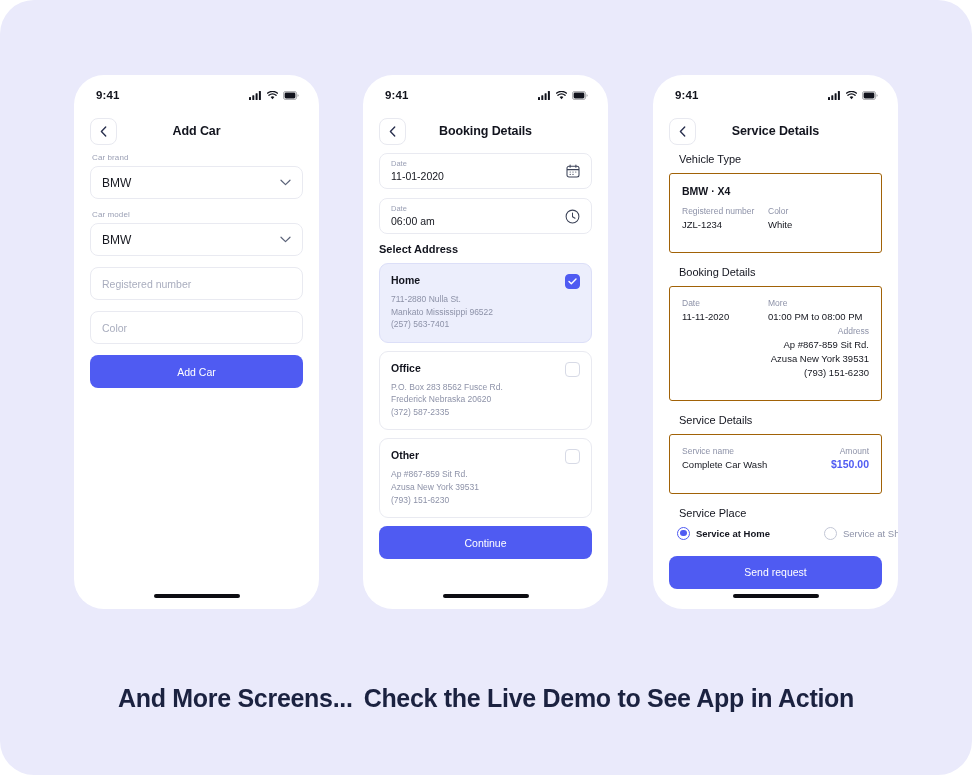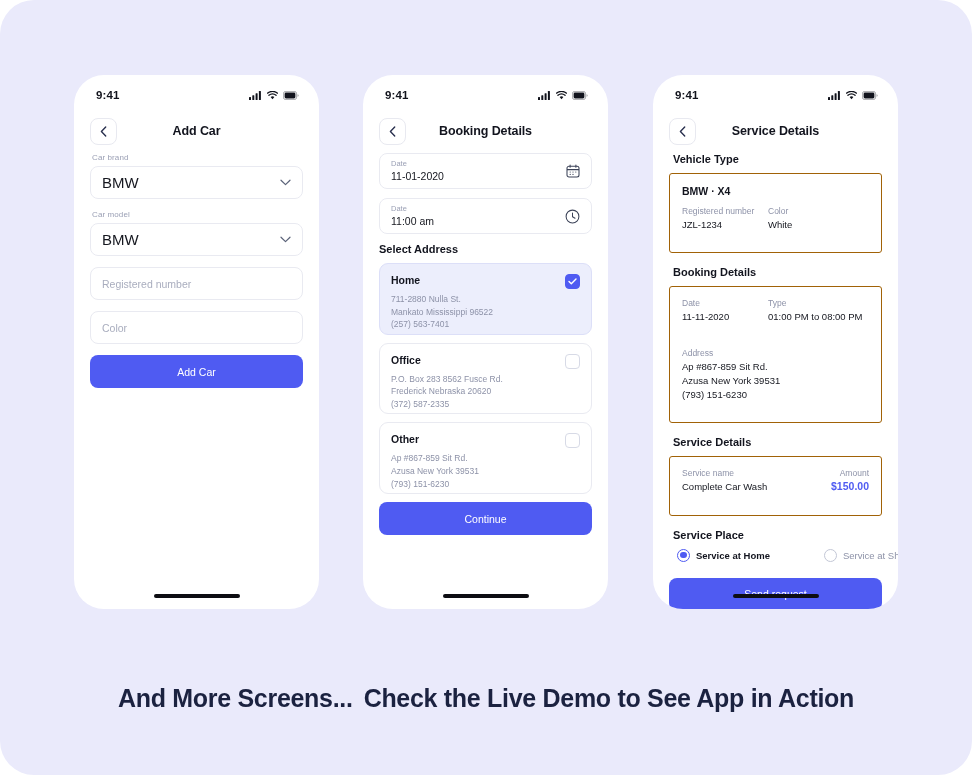--- a/index.html
+++ b/index.html
@@ -124,21 +124,21 @@
     height: 33px;
     border: 1px solid #e9eaf1;
     border-radius: 8px;
     background: #fff;
     display: flex;
     align-items: center;
     padding: 0 11px;
     justify-content: space-between;
   }
   .input-val {
-    font-size: 15px;
+    font-size: 12px;
     color: #15171f;
   }
   .input-ph {
     font-size: 10.5px;
     color: #a9adbe;
   }
   .chev { flex: none; }
 
   .primary-btn {
     height: 33px;
@@ -182,21 +182,21 @@
     font-size: 11px;
     font-weight: bold;
     color: #12141e;
     margin: 9px 0 8px 0;
   }
 
   .addr-card {
     border: 1px solid #e9eaf1;
     border-radius: 9px;
     background: #fff;
-    padding: 10px 11px 3px 11px;
+    padding: 10px 11px 11px 11px;
     margin-bottom: 8px;
     position: relative;
   }
   .addr-card.selected {
     background: #eceefc;
     border-color: #dcdff8;
   }
   .addr-name {
     font-size: 10.5px;
     font-weight: bold;
@@ -222,23 +222,23 @@
     justify-content: center;
   }
   .cbox.on {
     background: #4f5bf2;
     border-color: #4f5bf2;
   }
 
   
   .sec-h {
     font-size: 11px;
-    font-weight: bold;
+    font-weight: normal;
     color: #12141e;
-    margin: 0 0 8px 4px;
+    margin: 0 0 8px 10px;
   }
   .sec-h.sp { margin-top: 13px; }
 
   .info-card {
     border: 1px solid #a16207;
     border-radius: 3px;
     background: #fff;
     padding: 11px 12px 20px 12px;
   }
   .veh-title {
@@ -252,21 +252,21 @@
   .mini-lab {
     font-size: 8.5px;
     color: #8d92a8;
     line-height: 1.4;
   }
   .mini-val {
     font-size: 9.5px;
     color: #15171f;
     line-height: 1.45;
   }
-  .addr-block { margin-top: 25px; }
+  .addr-block { margin-top: 3px; text-align: right; }
 
   .svc-row {
     display: flex;
     justify-content: space-between;
     align-items: center;
   }
   .amount {
     font-size: 10.5px;
     font-weight: bold;
     color: #4f5bf2;
@@ -456,21 +456,21 @@
             <circle cx="7" cy="8" r=".6" fill="#3c4358"></circle>
             <circle cx="9.8" cy="8" r=".6" fill="#3c4358"></circle>
             <circle cx="4.2" cy="10.4" r=".6" fill="#3c4358"></circle>
             <circle cx="7" cy="10.4" r=".6" fill="#3c4358"></circle>
           </svg>
       </div>
 
       <div class="dt-box">
         <span>
           <span class="dt-lab" style="display:block">Date</span>
-          <span class="dt-val" style="display:block">11:00 am</span>
+          <span class="dt-val" style="display:block">06:00 am</span>
         </span>
         <svg width="15" height="15" viewBox="0 0 15 15">
             <circle cx="7.5" cy="7.5" r="6.4" fill="none" stroke="#3c4358" stroke-width="1.05"></circle>
             <path d="M7.5 4.1v3.6l2.5 1.6" stroke="#3c4358" stroke-width="1.05" fill="none" stroke-linecap="round" stroke-linejoin="round"></path>
           </svg>
       </div>
 
       <div class="section-title">Select Address</div>
 
       <div class="addr-card selected">
@@ -558,21 +558,21 @@
       </div>
 
       <div class="sec-h sp">Booking Details</div>
       <div class="info-card">
         <div class="row2">
           <div class="col-a">
             <div class="mini-lab">Date</div>
             <div class="mini-val">11-11-2020</div>
           </div>
           <div>
-            <div class="mini-lab">Type</div>
+            <div class="mini-lab">More</div>
             <div class="mini-val">01:00 PM to 08:00 PM</div>
           </div>
         </div>
         <div class="addr-block">
           <div class="mini-lab">Address</div>
           <div class="mini-val">Ap #867-859 Sit Rd.</div>
           <div class="mini-val">Azusa New York 39531</div>
           <div class="mini-val">(793) 151-6230</div>
         </div>
       </div>

